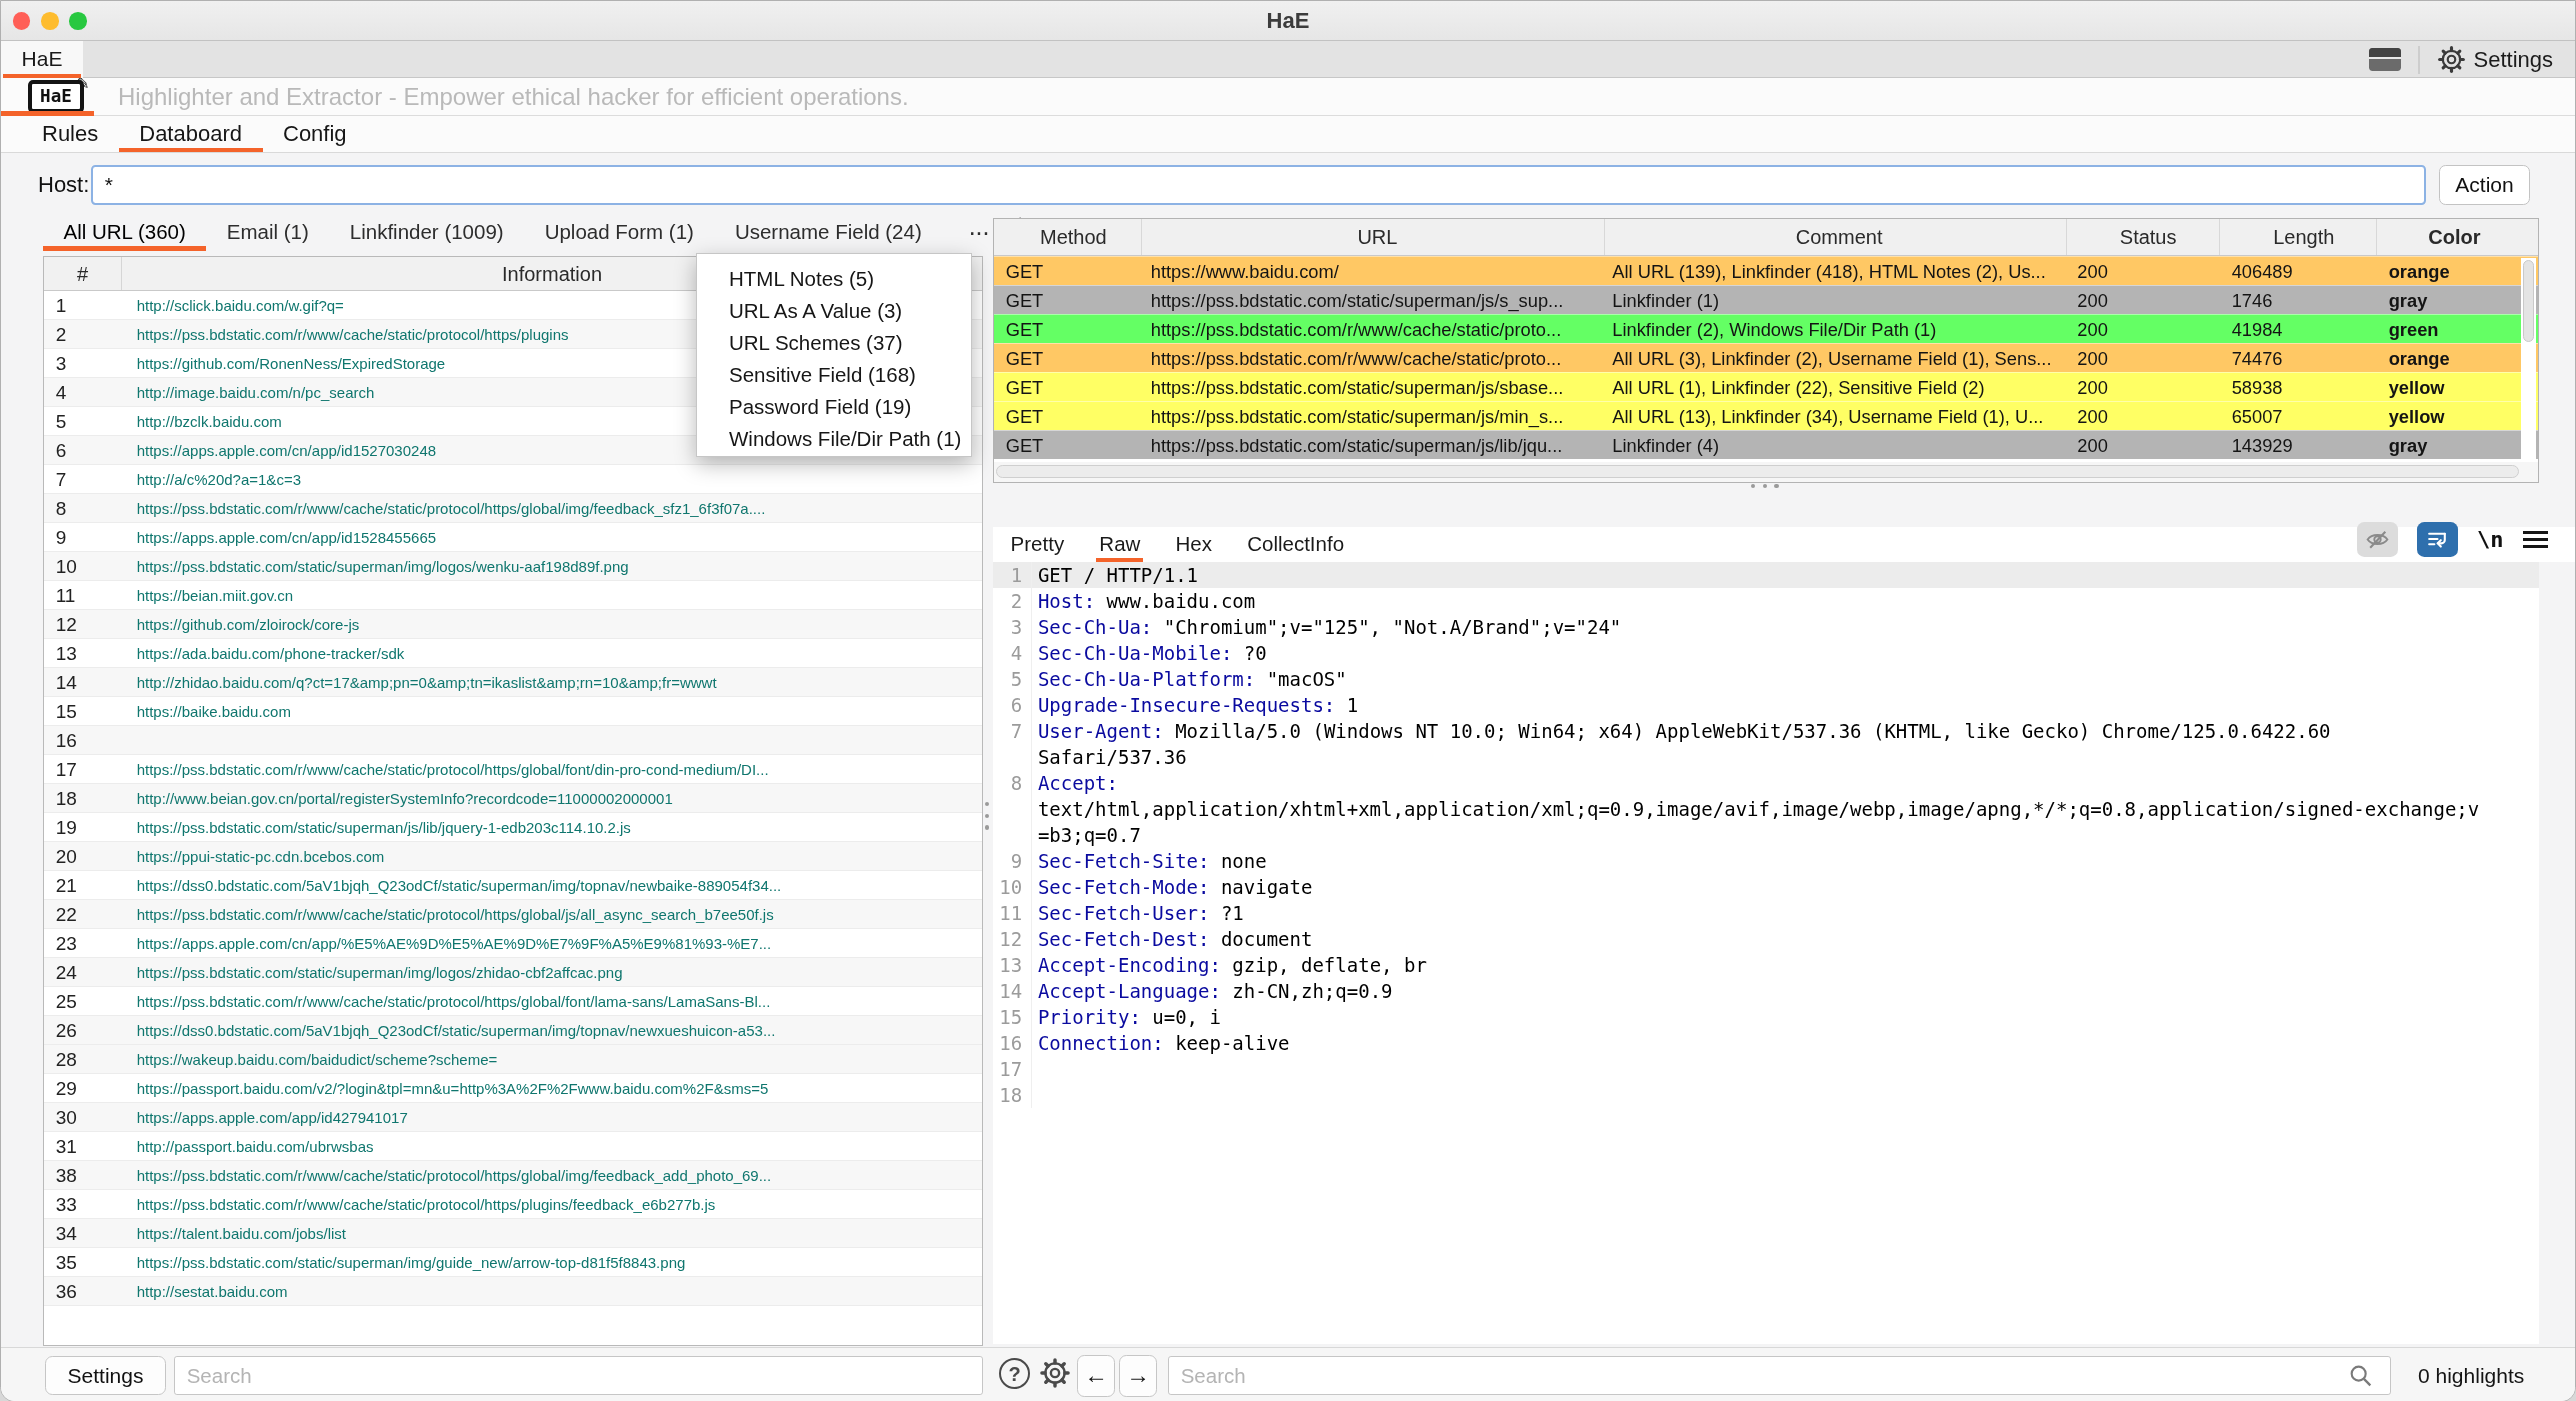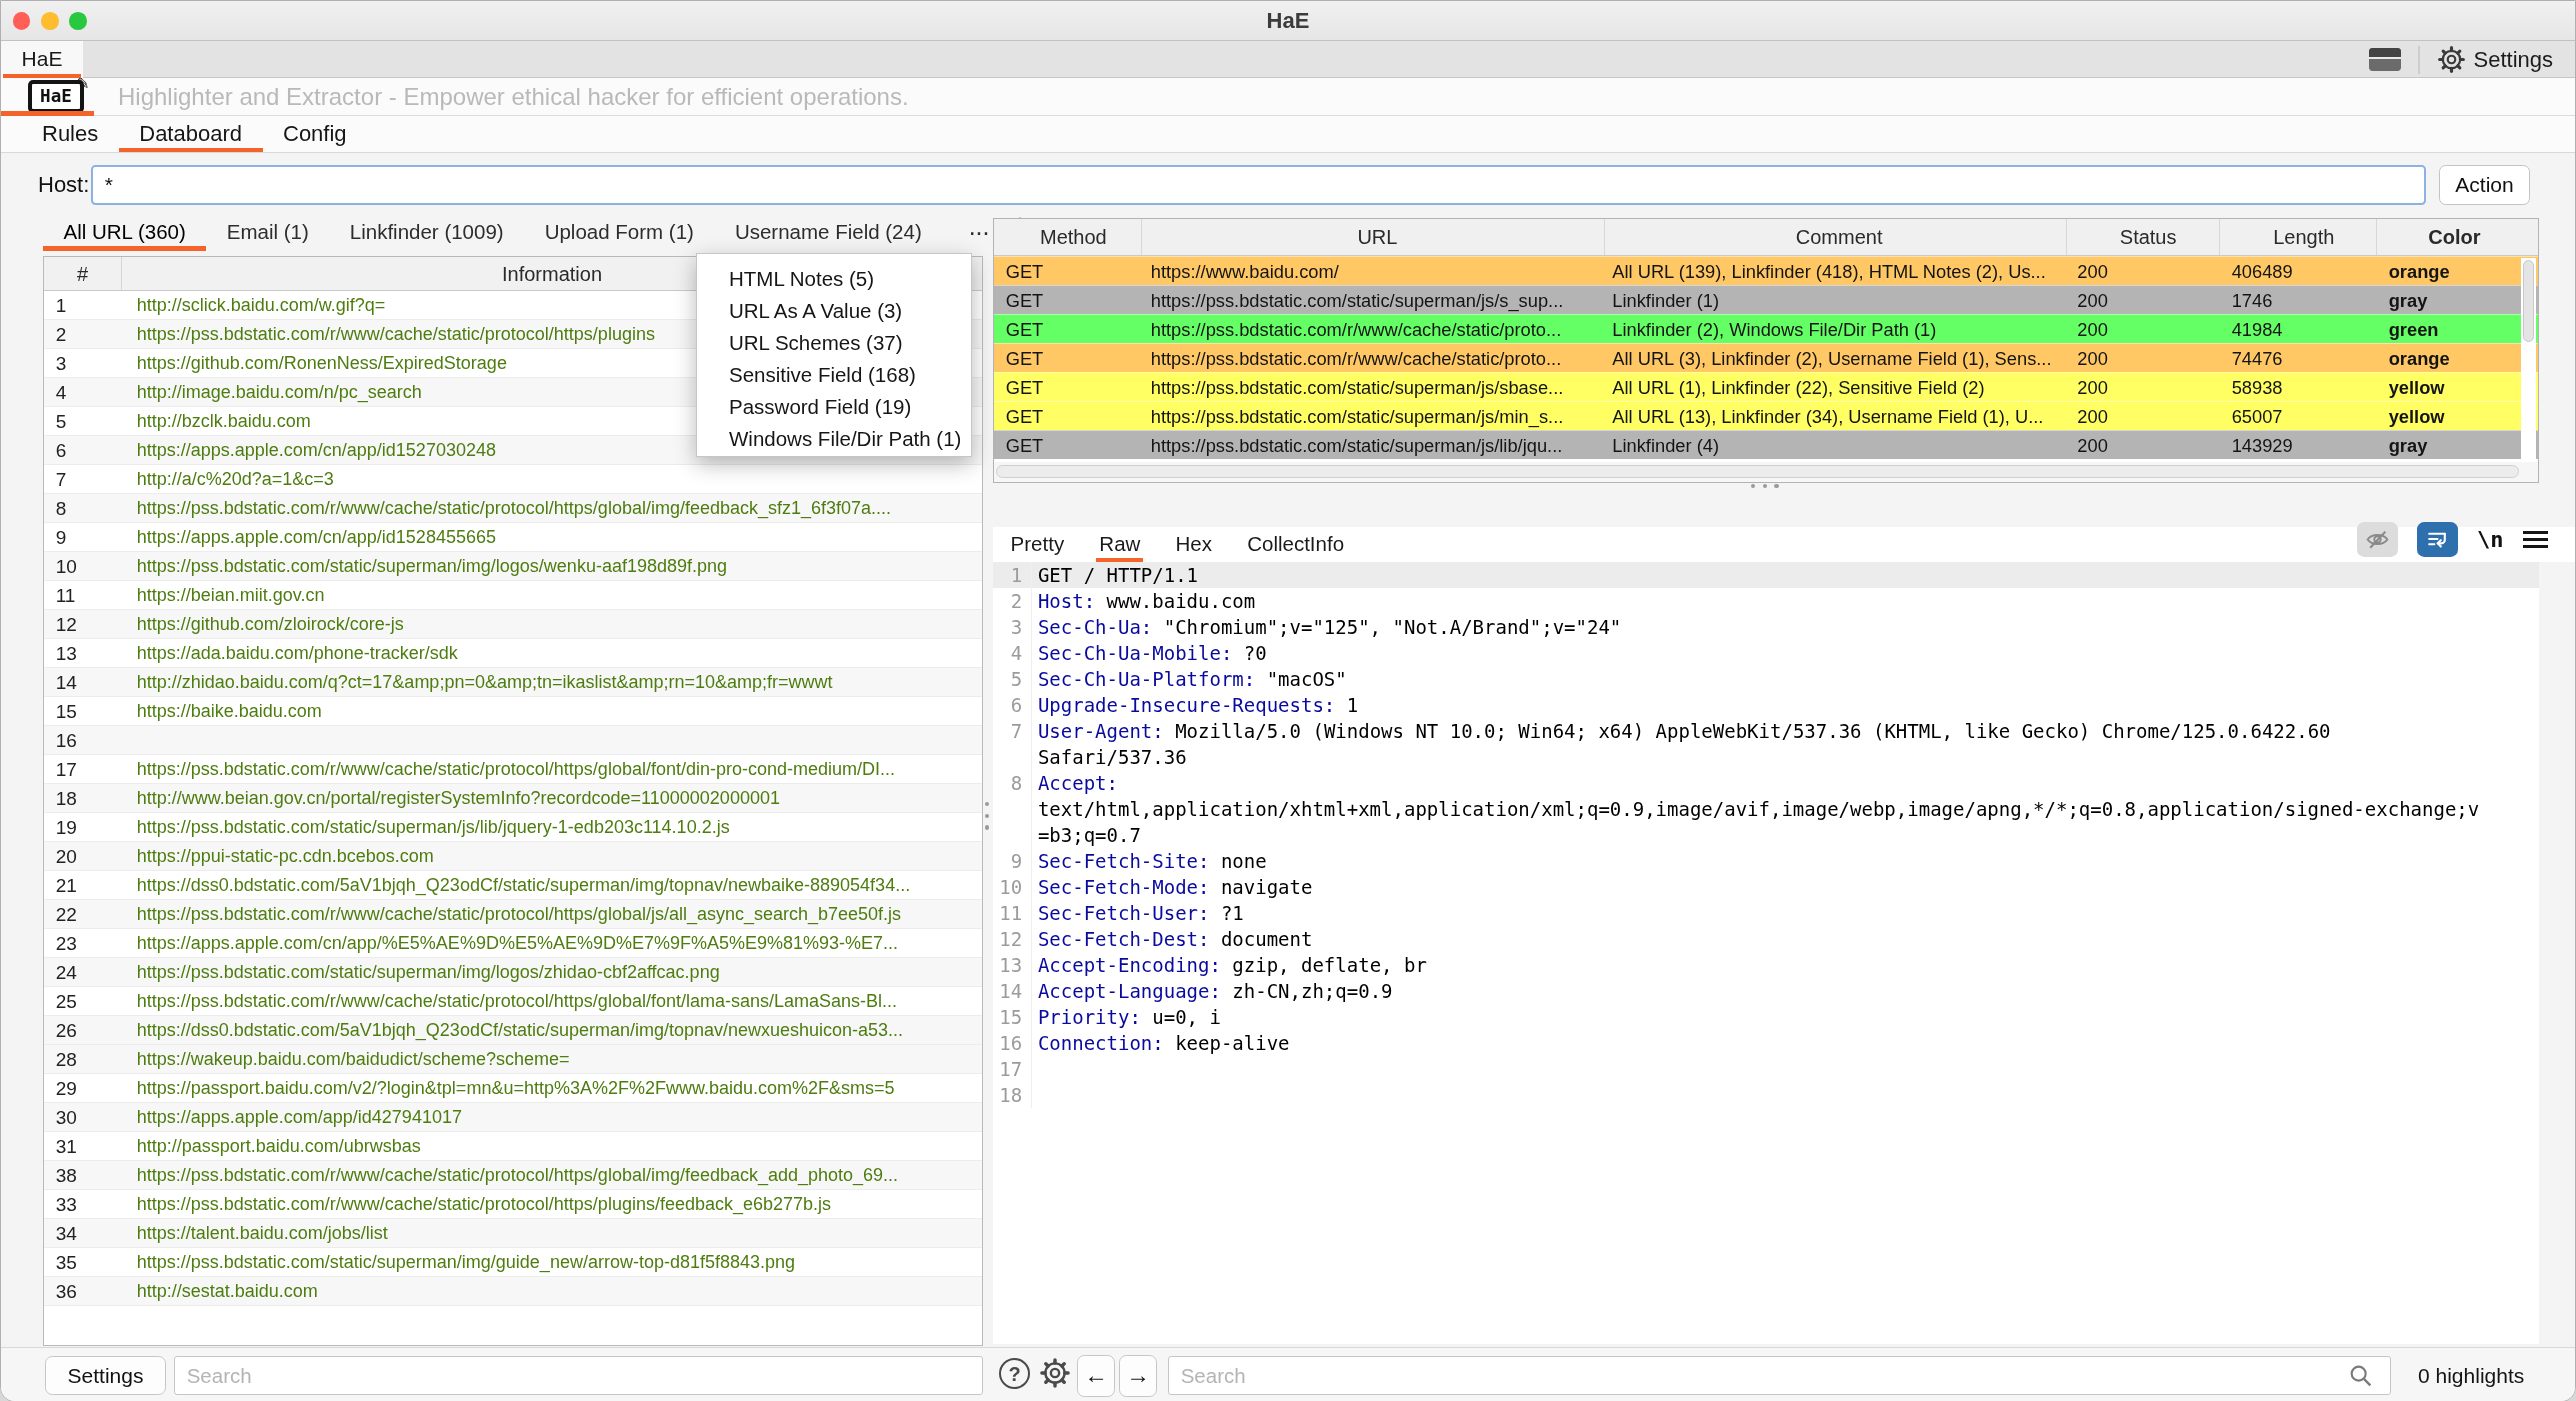--- a/index.html
+++ b/index.html
@@ -69,21 +69,21 @@
 
   .ltable { position:absolute; left:42px; top:255px; width:940px; height:1090px;
             border:1.5px solid #b9b9b9; background:#fff; overflow:hidden; }
   .lhead { display:flex; height:34px; background:#f1f1f1; border-bottom:0.7px solid #c9c9c9;
            font-size:20px; color:#2a2a2a; }
   .lhead .c1 { width:78px; border-right:0.7px solid #d6d6d6; text-align:center; line-height:34px; }
   .lhead .c2 { flex:1; text-align:center; line-height:34px; }
   .lrow { display:flex; height:29px; border-bottom:0.7px solid #ececec; background:#fff; }
   .lrow.even { background:#f7f7f7; }
   .lrow .c1 { width:78px; padding-left:11.7px; font-size:19px; color:#222; line-height:29px; }
-  .lrow .c2 { flex:1; padding-left:14.7px; font-size:18px; color:#4d7c0f; line-height:29px;
+  .lrow .c2 { flex:1; padding-left:14.7px; font-size:15px; color:#0f766e; line-height:29px;
               white-space:pre; overflow:hidden; }
 
   
   .ldrop { position:absolute; left:695px; top:252px; width:276px; height:204px; background:#fff;
            border:0.7px solid #c6c6c6; box-shadow:0 7.3px 20.5px rgba(0,0,0,.28); z-index:40; padding-top:8.8px; }
   .ditem { height:32px; line-height:32px; padding-left:32px; font-size:20.5px; color:#161616; white-space:nowrap; }
 
   
   .rtable { position:absolute; left:992px; top:217px; width:1546px; height:265px;
             background:#fff; border:1.5px solid #b3b3b3; overflow:hidden; }

